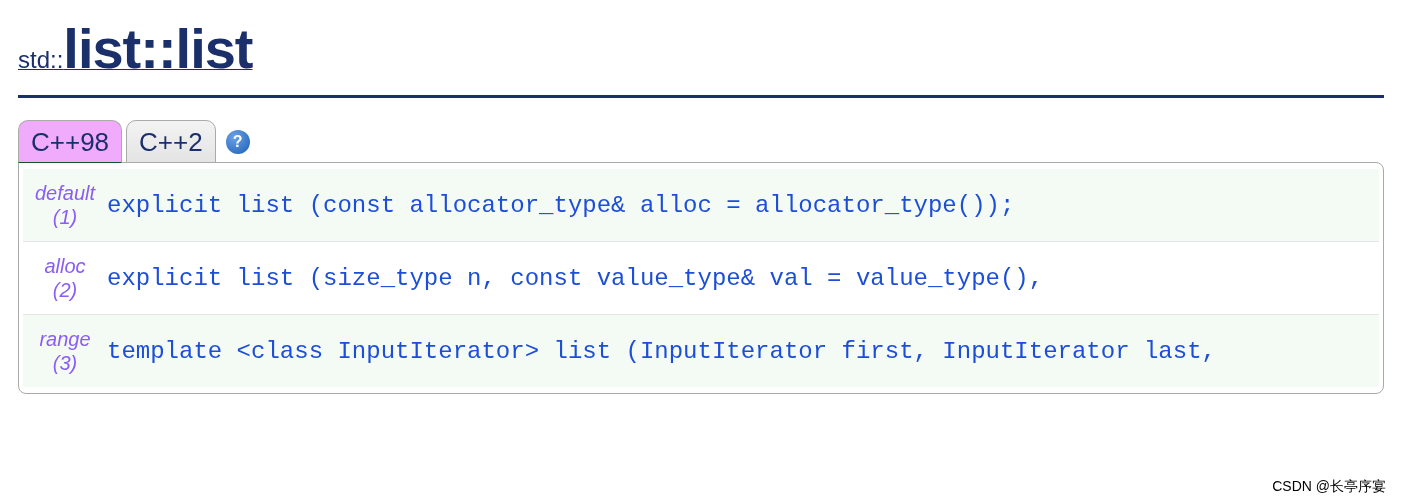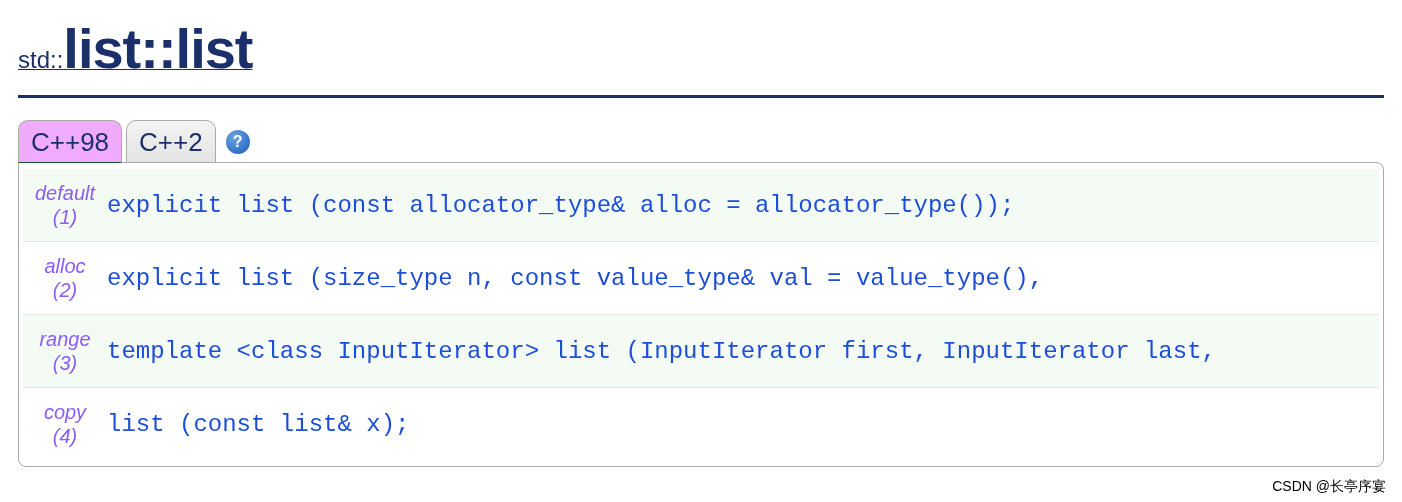--- a/index.html
+++ b/index.html
@@ -131,22 +131,15 @@
     </div>
     <div class="sig">explicit list (size_type n, const value_type&amp; val = value_type(),</div>
   </div>
   <div class="row">
     <div class="label">
       <span>range</span><br>
       <span>(3)</span>
     </div>
     <div class="sig">template &lt;class InputIterator&gt;  list (InputIterator first, InputIterator last,</div>
   </div>
-  <div class="row">
-    <div class="label">
-      <span>copy</span><br>
-      <span>(4)</span>
-    </div>
-    <div class="sig">list (const list&amp; x);</div>
-  </div>
 </div>
 
 <div class="watermark">CSDN @长亭序宴</div>
 
 </body></html>

